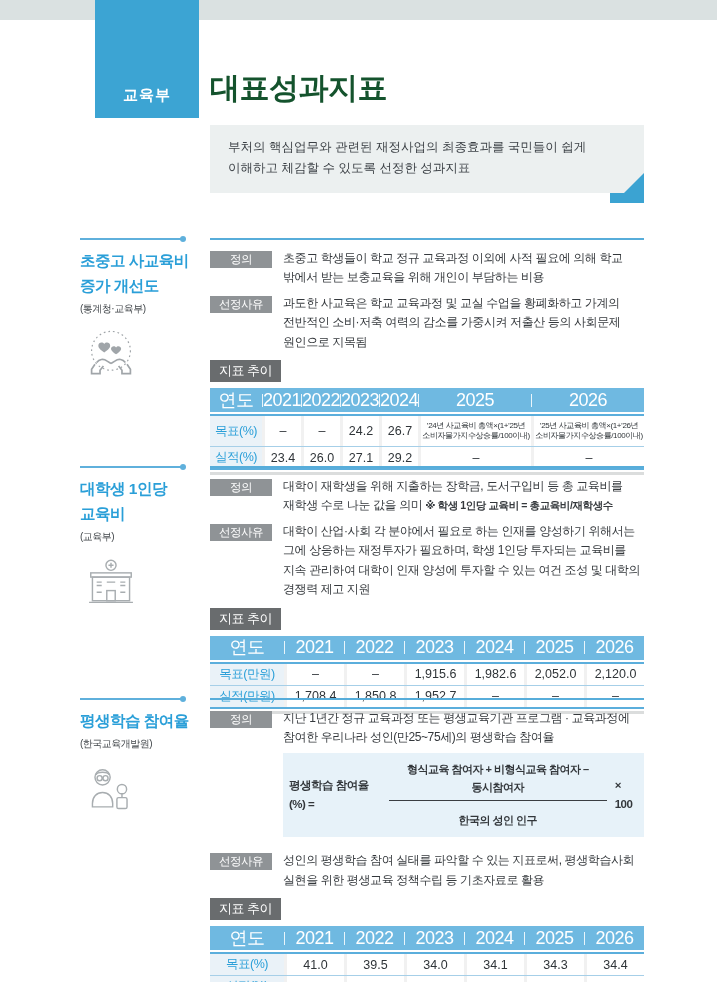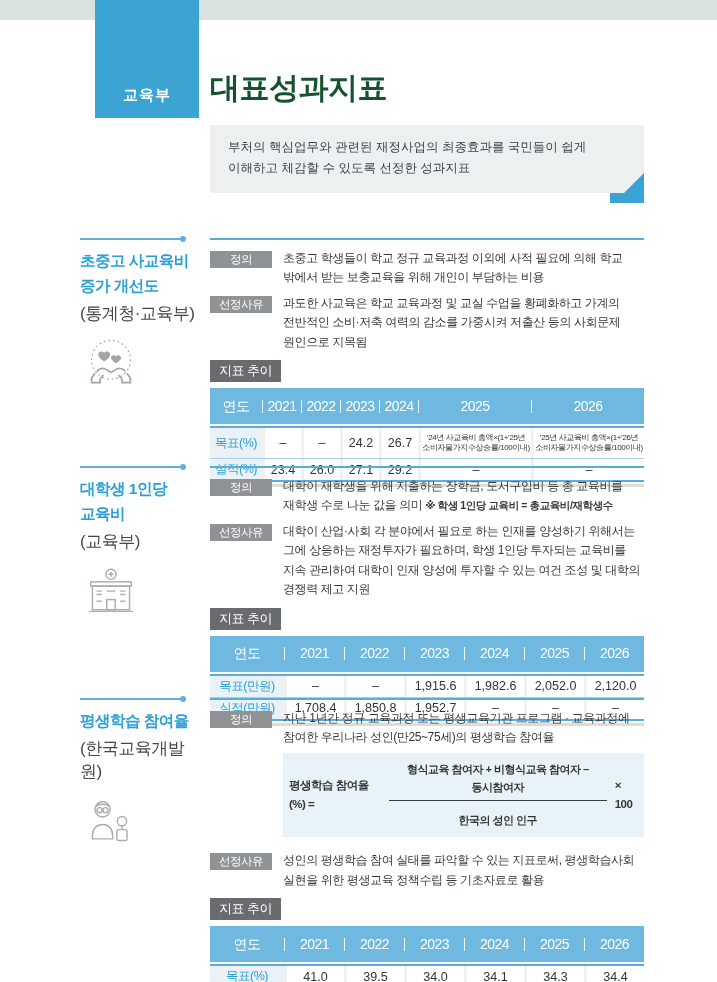--- a/index.html
+++ b/index.html
@@ -27,21 +27,21 @@
     word-break:keep-all;
   }
   .section{position:absolute;left:0;width:717px;}
   #sec1{top:238px}#sec2{top:466px}#sec3{top:698px}
   .sidebar{position:absolute;left:80px;width:125px;}
   .sidebar-line{height:2px;background:#5FB0DC;width:104px;position:relative;margin-bottom:9px;}
   .sidebar-line::after{
     content:"";position:absolute;right:-2px;top:-2px;width:6px;height:6px;border-radius:50%;background:#5FB0DC;
   }
   .sec-title{color:#2A9FD8;font-weight:bold;font-size:15.5px;line-height:1.6;word-break:keep-all;letter-spacing:-0.5px;}
-  .sec-org{font-size:17px;color:#42474B;margin-top:3px;letter-spacing:-0.5px;}
+  .sec-org{font-size:10px;color:#42474B;margin-top:3px;letter-spacing:-0.5px;}
   .sec-icon{margin-top:12px;margin-left:4px;}
   .content{position:absolute;left:210px;width:434px;}
   .content-line{height:2px;background:#57ADDA;margin-bottom:9px;}
   .info-row{display:flex;margin-bottom:6px;}
   .badge{
     flex:0 0 62px;height:17px;background:#8F9396;color:#fff;font-size:11.5px;
     text-align:center;line-height:17px;margin-right:11px;margin-top:2px;letter-spacing:-0.5px;
   }
   .info-text{flex:1;font-size:12px;color:#34383C;line-height:1.62;word-break:keep-all;letter-spacing:-0.4px;}
   .info-note{font-size:10.5px;font-weight:bold;}
@@ -50,21 +50,21 @@
     padding:2px 9px;margin:2px 0 6px;letter-spacing:-0.5px;
   }
   .formula-box{
     background:#E7F2F9;margin:5px 0 8px;padding:8px 6px;display:flex;align-items:center;
     justify-content:center;gap:8px;font-size:11.5px;color:#33373B;font-weight:bold;letter-spacing:-0.5px;
   }
   .frac{display:inline-flex;flex-direction:column;text-align:center;font-size:11px;}
   .frac .num{border-bottom:1.5px solid #3A3E42;padding:0 6px 3px;}
   .frac .den{padding-top:11px;}
   .ind-table{width:434px;}
-  .t-head{display:grid;background:#6FB9E1;color:#fff;font-size:14px;height:36px;align-items:center;text-align:center;letter-spacing:-0.5px;}
+  .t-head{display:grid;background:#6FB9E1;color:#fff;font-size:18px;height:24px;align-items:center;text-align:center;letter-spacing:-0.5px;}
   .t-head .hc{border-left:1px solid rgba(255,255,255,0.85);height:13px;line-height:13px;}
   .t-head .hc0{border-left:none;}
   .t-body{border-top:2px solid #5BAEDC;border-bottom:2px solid #5BAEDC;margin-top:2px;}
   .t-row{display:grid;align-items:stretch;text-align:center;font-size:12.5px;color:#2F3438;min-height:21px;}
   .t-row + .t-row{border-top:1px solid #A6CFE8;}
   .t-row .lc{background:#EAF2F8;color:#2A9FD8;display:flex;align-items:center;justify-content:center;letter-spacing:-0.5px;}
   .t-row .vc{border-left:3px solid #F1F1F1;display:flex;align-items:center;justify-content:center;}
   .t-row.tall{min-height:30px;}
   .t-row .vc.small{font-size:8px;line-height:1.3;letter-spacing:-0.4px;padding:2px 1px;word-break:keep-all;}
   .ind-table::after{content:"";display:block;height:3px;background:#DBDDDD;margin-top:2px;}

